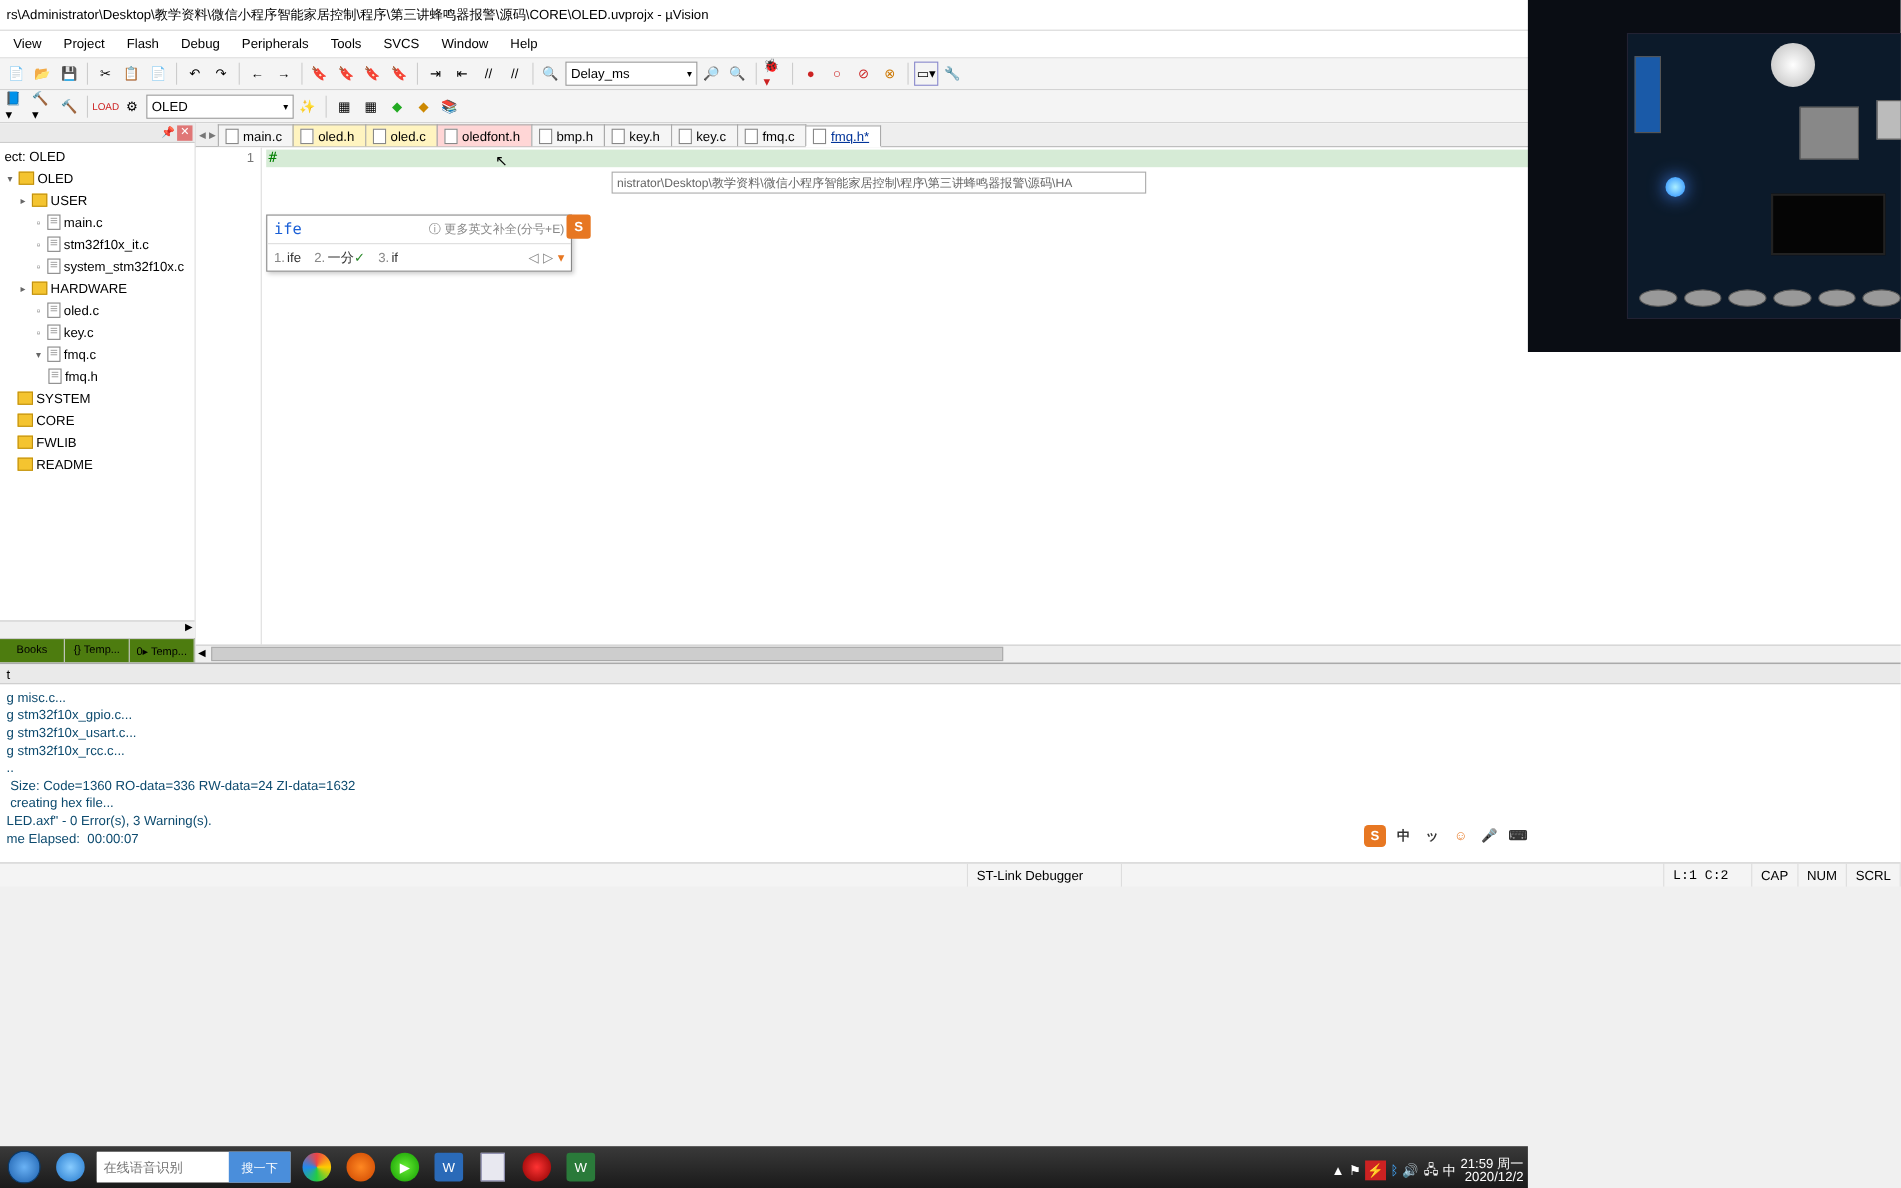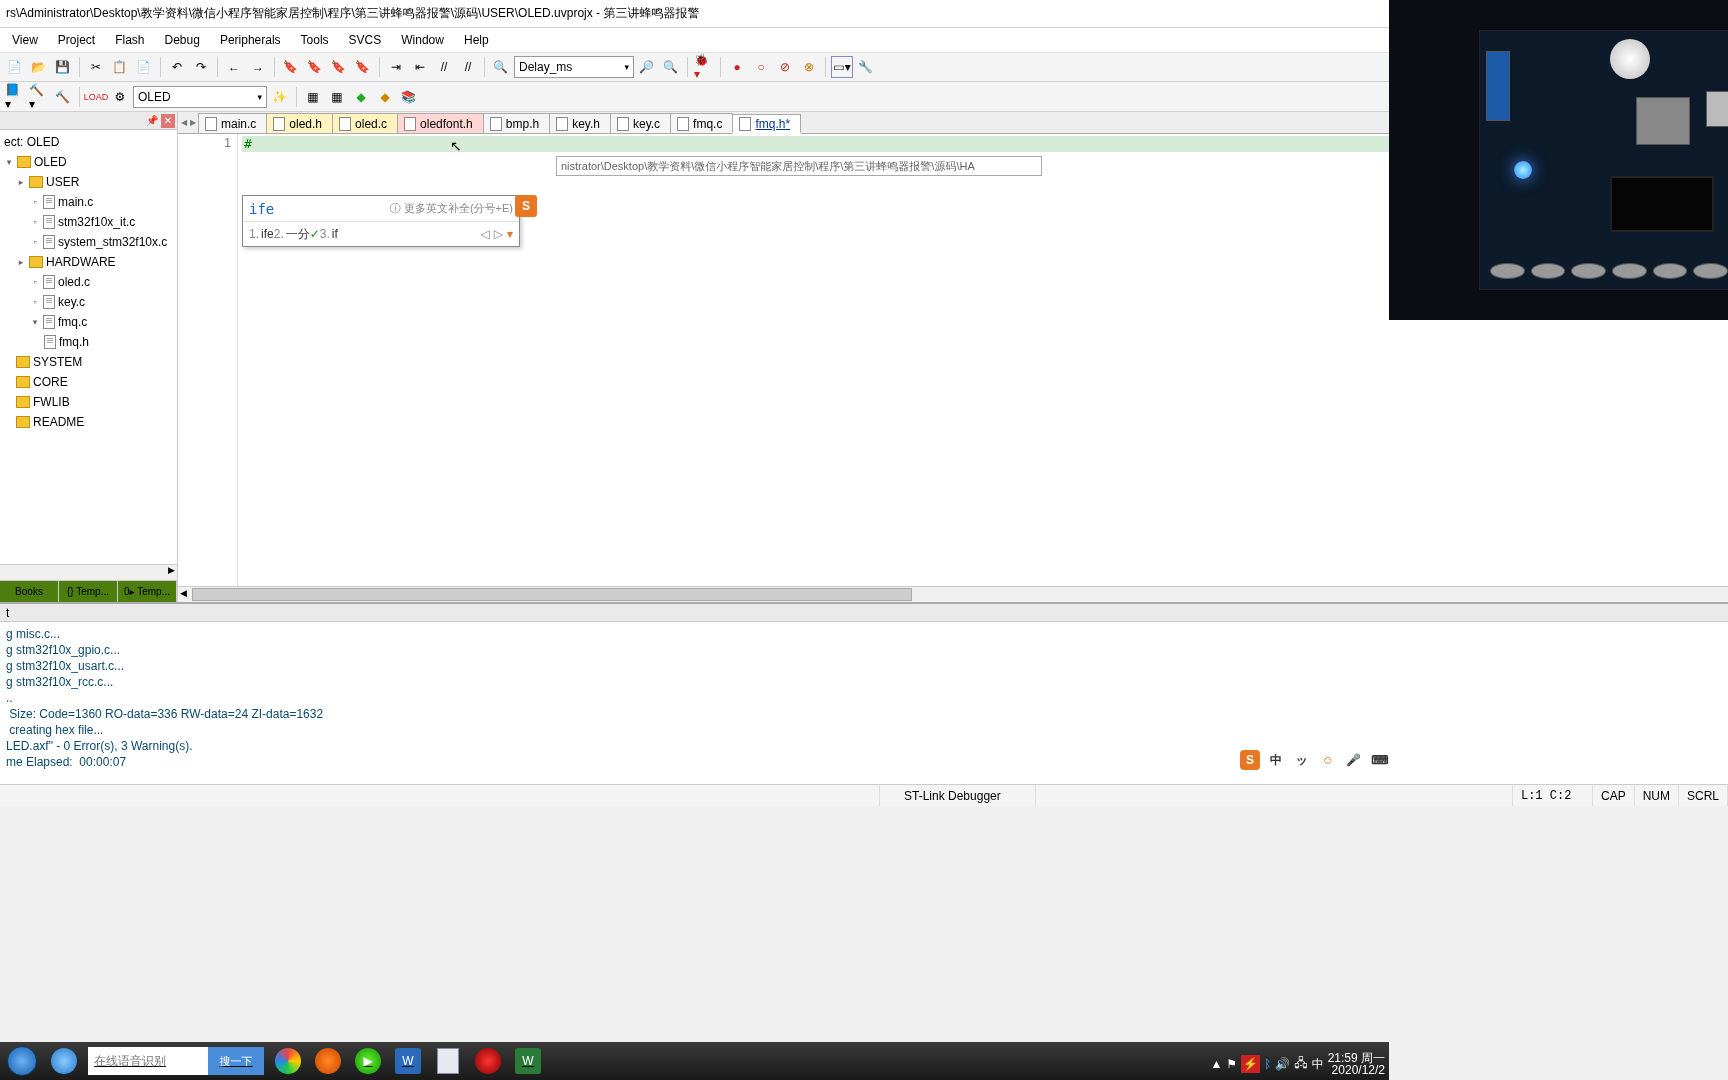--- a/index.html
+++ b/index.html
@@ -45,39 +45,39 @@
 .tab-icon { width: 12px; height: 14px; background: #fff; border: 1px solid #888; }
 .editor-body { flex: 1; display: flex; background: #fff; position: relative; }
 .gutter { width: 60px; background: #fff; border-right: 1px solid #ddd; text-align: right; padding: 2px 6px 0 0; color: #777; font-family: Consolas, monospace; }
 .code-area { flex: 1; font-family: Consolas, monospace; padding: 2px 4px; position: relative; }
 .code-line1 { background: #d6ebd6; color: #008000; font-family: Consolas, monospace; font-size: 13px; padding: 0 2px; height: 16px; width: 100%; }
 .ime-popup { position: absolute; top: 18px; left: 4px; width: 278px; border: 1px solid #888; background: #fff; box-shadow: 2px 2px 4px rgba(0,0,0,0.2); margin-top: 43px; }
 .ime-row1 { height: 26px; display: flex; align-items: center; border-bottom: 1px solid #ddd; padding: 0 6px; position: relative; }
 .ime-input { color: #1a5fd6; font-size: 14px; font-family: Consolas, monospace; }
 .ime-hint { margin-left: auto; color: #888; font-size: 11px; }
 .ime-logo { position: absolute; right: -18px; top: -1px; width: 22px; height: 22px; background: #e77722; color: #fff; display: flex; align-items: center; justify-content: center; font-weight: bold; border-radius: 3px; }
-.ime-row2 { height: 24px; display: flex; align-items: center; padding: 0 6px; font-family: Consolas, monospace; font-size: 13px; }
+.ime-row2 { height: 24px; display: flex; align-items: center; padding: 0 6px; gap: 12px; font-family: Consolas, monospace; font-size: 13px; }
 .ime-cand { color: #333; }
 .ime-cand .num { color: #888; margin-right: 2px; }
 .ime-green { color: #2a8a2a; }
 .ime-nav { margin-left: auto; display: flex; gap: 4px; color: #888; font-size: 10px; }
 
 .path-hint { position: absolute; top: 156px; left: 556px; width: 486px; height: 20px; background: #fff; border: 1px solid #aaa; padding: 2px 4px; font-size: 11px; color: #666; white-space: nowrap; overflow: hidden; }
 
 .hscroll { height: 16px; background: #f0f0f0; border-top: 1px solid #ccc; position: relative; }
 .hscroll .thumb { position: absolute; left: 14px; top: 1px; height: 13px; width: 720px; background: #cdcdcd; border: 1px solid #aaa; }
 
 .output-panel { height: 182px; background: #fff; border-top: 2px solid #aaa; }
 .output-header { height: 18px; background: #eaeaea; border-bottom: 1px solid #ccc; padding: 0 6px; display: flex; align-items: center; }
 .output-body { padding: 4px 6px; font-family: Consolas, monospace; font-size: 12px; line-height: 16px; white-space: pre; color: #0c4a6e; height: 160px; overflow: auto; }
 
 .statusbar { height: 22px; background: #f4f4f4; border-top: 1px solid #ccc; display: flex; align-items: center; font-size: 11px; }
 .status-cell { padding: 0 8px; border-right: 1px solid #ddd; height: 100%; display: flex; align-items: center; }
 
-.taskbar { position: absolute; bottom: 0; left: 0; width: 1389px; height: 38px; background: linear-gradient(#3a3a3a,#1a1a1a); display: flex; align-items: center; text-decoration: underline; }
+.taskbar { position: absolute; bottom: 0; left: 0; width: 1389px; height: 38px; background: linear-gradient(#3a3a3a,#1a1a1a); display: flex; align-items: center; }
 .start-btn { width: 44px; height: 38px; display: flex; align-items: center; justify-content: center; }
 .win-orb { width: 30px; height: 30px; border-radius: 50%; background: radial-gradient(#6ab2f5,#1a5dab); border: 1px solid #0a3a6a; }
 .taskbar .search-box { display: flex; align-items: center; height: 28px; background: #fff; margin: 0 4px; }
 .taskbar .search-input { border: none; height: 26px; width: 120px; padding: 0 6px; font-size: 12px; }
 .taskbar .search-btn { height: 28px; width: 56px; background: #4a8edb; color: #fff; display: flex; align-items: center; justify-content: center; font-size: 11px; }
 .task-icon { width: 40px; height: 38px; display: flex; align-items: center; justify-content: center; cursor: pointer; }
 .task-icon .circ { width: 26px; height: 26px; border-radius: 50%; }
 .tray { position: absolute; right: 4px; bottom: 4px; display: flex; align-items: center; gap: 4px; color: #fff; font-size: 10px; }
 .tray .clock { text-align: right; line-height: 12px; }
 
@@ -90,21 +90,21 @@
 .conn-row { position: absolute; bottom: 8px; left: 10px; right: 10px; height: 18px; display: flex; gap: 6px; }
 .conn-row span { flex: 1; height: 16px; background: #999; border-radius: 50%; border: 1px solid #555; }
 
 .ime-tray { position: absolute; right: 338px; top: 750px; display: flex; gap: 6px; align-items: center; }
 .ime-tray .s { width: 20px; height: 20px; border-radius: 4px; display: flex; align-items: center; justify-content: center; font-weight: bold; font-size: 12px; }
 </style>
 </head>
 <body>
 
 <div class="titlebar">
-  <span>rs\Administrator\Desktop\教学资料\微信小程序智能家居控制\程序\第三讲蜂鸣器报警\源码\USER\OLED.uvprojx - 第三讲蜂鸣器报警</span>
+  <span>rs\Administrator\Desktop\教学资料\微信小程序智能家居控制\程序\第三讲蜂鸣器报警\源码\CORE\OLED.uvprojx - µVision</span>
 </div>
 
 <div class="menubar">
   <span>View</span>
   <span>Project</span>
   <span>Flash</span>
   <span>Debug</span>
   <span>Peripherals</span>
   <span>Tools</span>
   <span>SVCS</span>
@@ -353,21 +353,21 @@
 <span>g stm32f10x_rcc.c...</span>
 <span>..</span>
 <span> Size: Code=1360 RO-data=336 RW-data=24 ZI-data=1632</span>
 <span> creating hex file...</span>
 <span>LED.axf" - 0 Error(s), 3 Warning(s).</span>
 <span>me Elapsed:  00:00:07</span></div>
 </div>
 
 <div class="statusbar">
   <div class="status-cell" style="width:880px;"></div>
-  <div class="status-cell" style="width:140px;margin-left:16px;">ST-Link Debugger</div>
+  <div class="status-cell" style="width:140px;">ST-Link Debugger</div>
   <div class="status-cell" style="flex:1;"></div>
   <div class="status-cell" style="width:80px;font-family:Liberation Mono, monospace;">L:1 C:2</div>
   <div class="status-cell">CAP</div>
   <div class="status-cell">NUM</div>
   <div class="status-cell">SCRL</div>
 </div>
 
 <div class="taskbar">
   <div class="start-btn">
       <div class="win-orb"></div>

